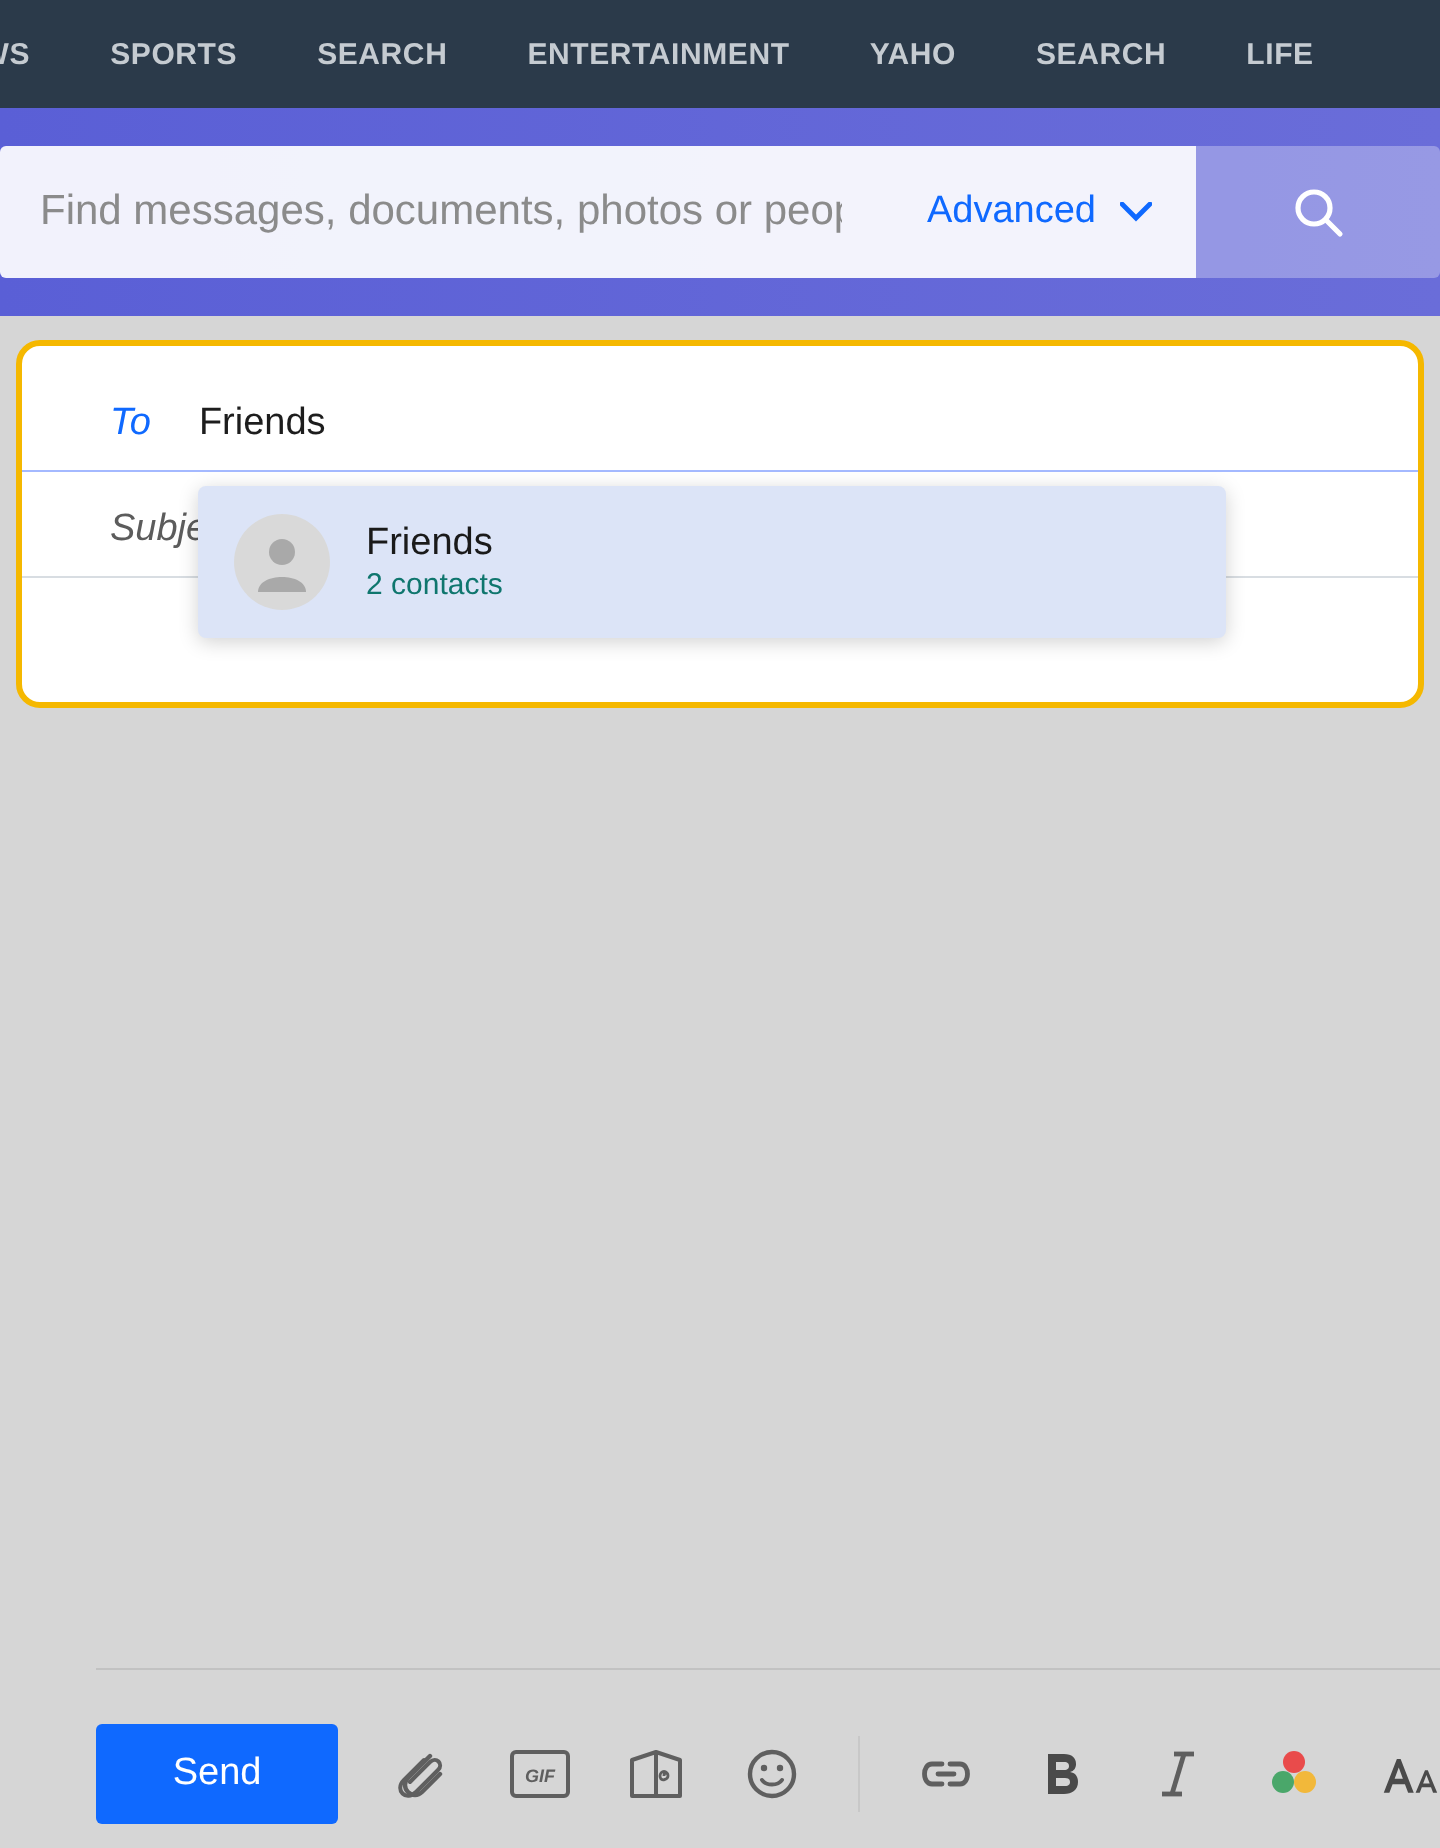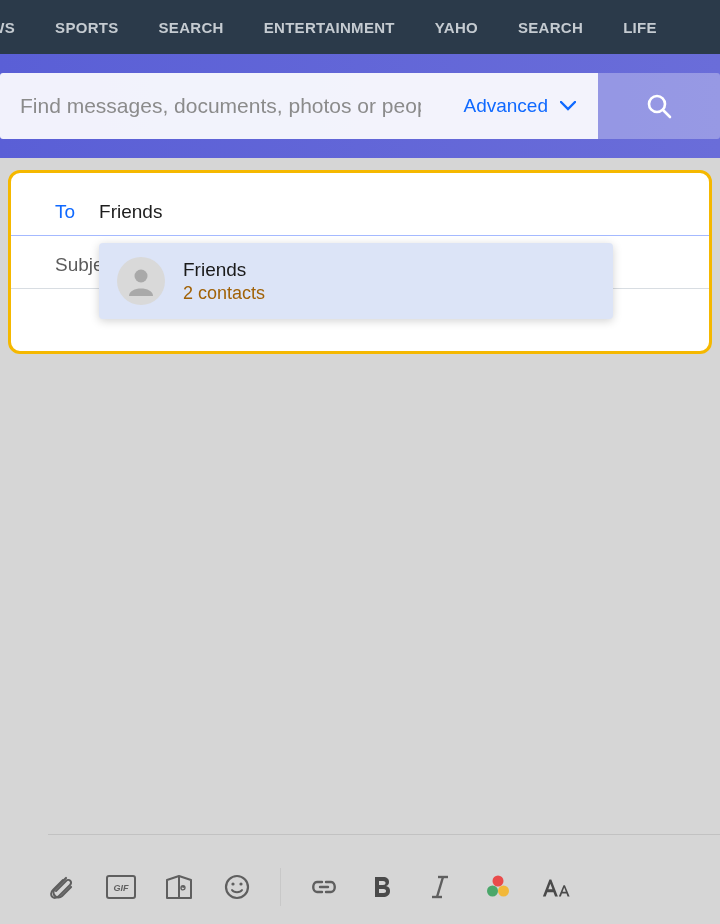--- a/index.html
+++ b/index.html
@@ -11,30 +11,30 @@
     
     .searchbar { background: linear-gradient(90deg, #5a5fd6 0%, #6a6dd9 100%); height: 104px; display: flex; align-items: center; padding: 0 0 0 0; }
     .search-input { flex: 1; height: 66px; border: none; background: rgba(255,255,255,0.92); font-size: 21px; color: #5c5c5c; padding: 0 20px; outline: none; border-radius: 3px 0 0 3px; margin-left: 0; }
     .search-input::placeholder { color: #8b8b8b; }
     .advanced { display: flex; align-items: center; gap: 12px; padding: 0 22px; height: 66px; background: rgba(255,255,255,0.92); color: #0f69ff; font-size: 19px; cursor: pointer; justify-content: center; }
     .search-btn { width: 122px; height: 66px; background: rgba(255,255,255,0.3); border: none; display: flex; align-items: center; justify-content: center; cursor: pointer; border-radius: 0 3px 3px 0; }
     
     .compose-wrapper { position: relative; margin: 12px 8px 0 8px; background: #fff; border: 3px solid #f5b800; border-radius: 12px; padding: 28px 0 28px 0; height: 184px; }
     .field-row { display: flex; align-items: center; padding: 0 0 12px 44px; border-bottom: 1px solid #d8dde2; margin-bottom: 18px; }
     .field-row.to-row { border-bottom: 1px solid #a4b9ff; }
-    .field-label { font-size: 19px; color: #5c5c5c; margin-right: 24px; }
+    .field-label { font-size: 19px; color: #5c5c5c; margin-right: 24px; font-style: italic; }
     .field-label.to { color: #0f69ff; }
     .field-value { font-size: 19px; color: #1d1d1d; }
     .field-input { border: none; outline: none; font-size: 19px; flex: 1; color: #1d1d1d; }
     
     .suggestion-popup { position: absolute; left: 88px; top: 70px; width: 514px; background: #dce4f7; border-radius: 4px; box-shadow: 0 2px 10px rgba(0,0,0,0.18); display: flex; align-items: center; padding: 14px 18px; gap: 18px; cursor: pointer; }
     .avatar-circle { width: 48px; height: 48px; border-radius: 50%; background: #d9d9d9; display: flex; align-items: center; justify-content: center; }
     .sugg-text { display: flex; flex-direction: column; }
     .sugg-title { font-size: 19px; color: #1a1a1a; line-height: 1.25; }
-    .sugg-sub { font-size: 18px; color: #a16207; line-height: 1.25; }
+    .sugg-sub { font-size: 15px; color: #0f766e; line-height: 1.25; }
     
     .body-area { position: absolute; left: 0; right: 0; top: 356px; bottom: 74px; background: #d6d6d6; }
     
     .bottombar { position: absolute; left: 48px; right: 0; bottom: 0; height: 90px; display: flex; align-items: center; gap: 28px; border-top: 1px solid #c2c2c2; padding-top: 14px; }
     .send-btn { width: 138px; height: 50px; background: #0f69ff; color: #fff; border: none; border-radius: 3px; font-size: 19px; cursor: pointer; }
     .toolbar-icons { display: flex; align-items: center; gap: 28px; }
     .tool-sep { width: 1px; height: 38px; background: #c8c8c8; }
     .tool-icon { cursor: pointer; display: flex; align-items: center; justify-content: center; width: 30px; height: 30px; color: #c2410c; font-style: italic; }
     
     svg { display: block; }
@@ -94,20 +94,21 @@
     <div class="sugg-text">
       <span class="sugg-title">Friends</span>
       <span class="sugg-sub">2 contacts</span>
     </div>
   </div>
 </div>
 
 <div class="body-area"></div>
 
 <div class="bottombar">
+  <button class="send-btn">Send</button>
 
   <div class="toolbar-icons">
     <span class="tool-icon">
       <svg width="26" height="28" viewBox="0 0 26 28">
           <path d="M19 8 L10 17 C8 19 5 19 3 17 C1 15 1 12 3 10 L14 -1" stroke="#5f5f5f" stroke-width="2.2" fill="none" stroke-linecap="round" transform="translate(2,6) rotate(0)"></path>
           <path d="M6 18 L16 8 C19 5 23 9 20 12 L9 23 C4 28 -2 22 3 17 L13 7" stroke="#5f5f5f" stroke-width="2" fill="none" stroke-linecap="round"></path>
         </svg>
     </span>
     <span class="tool-icon">
       <svg width="30" height="24" viewBox="0 0 30 24">

